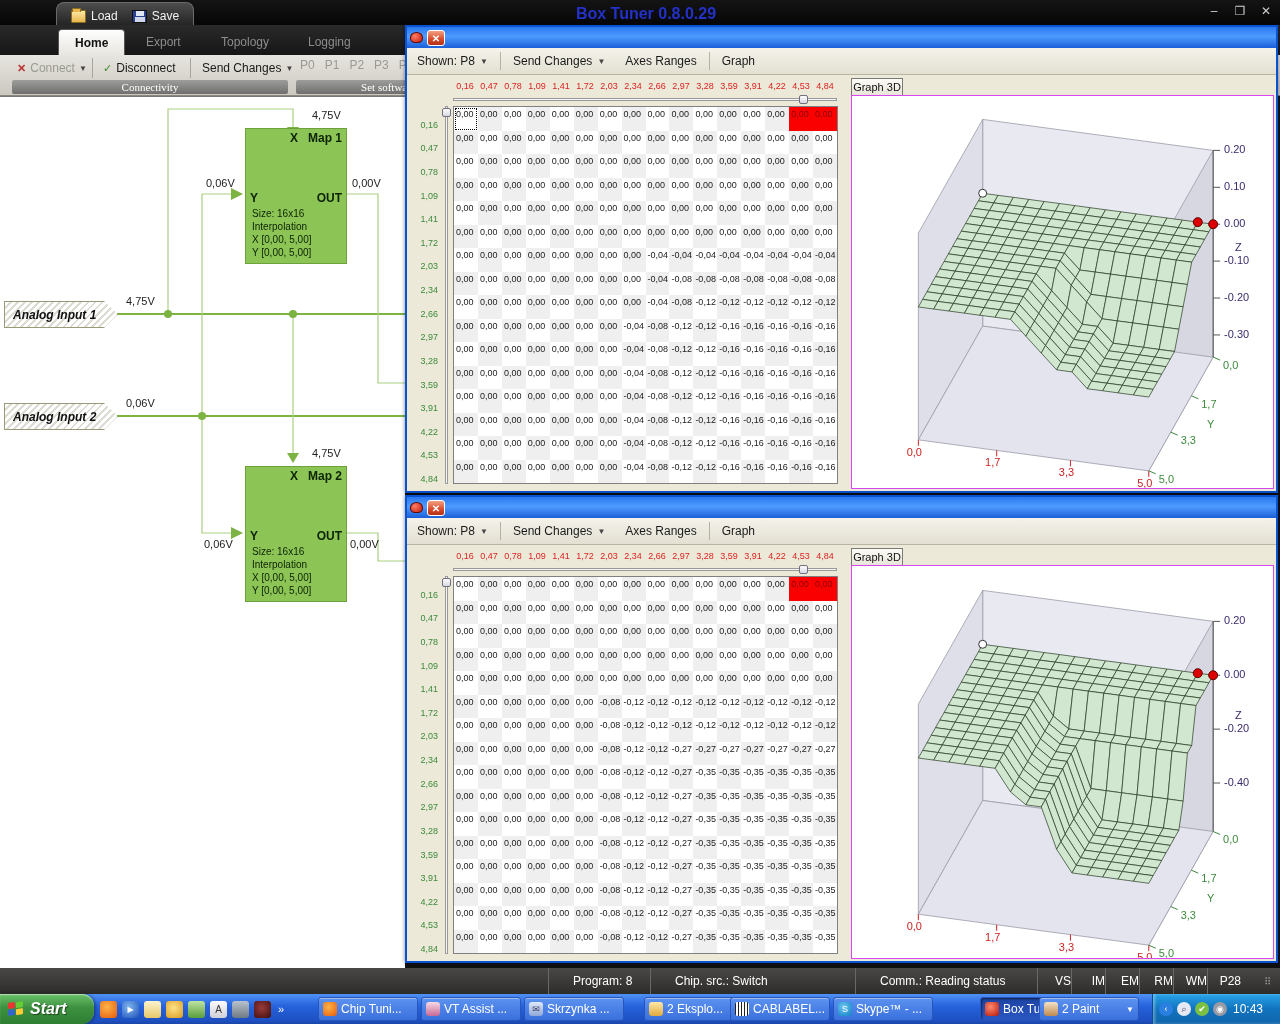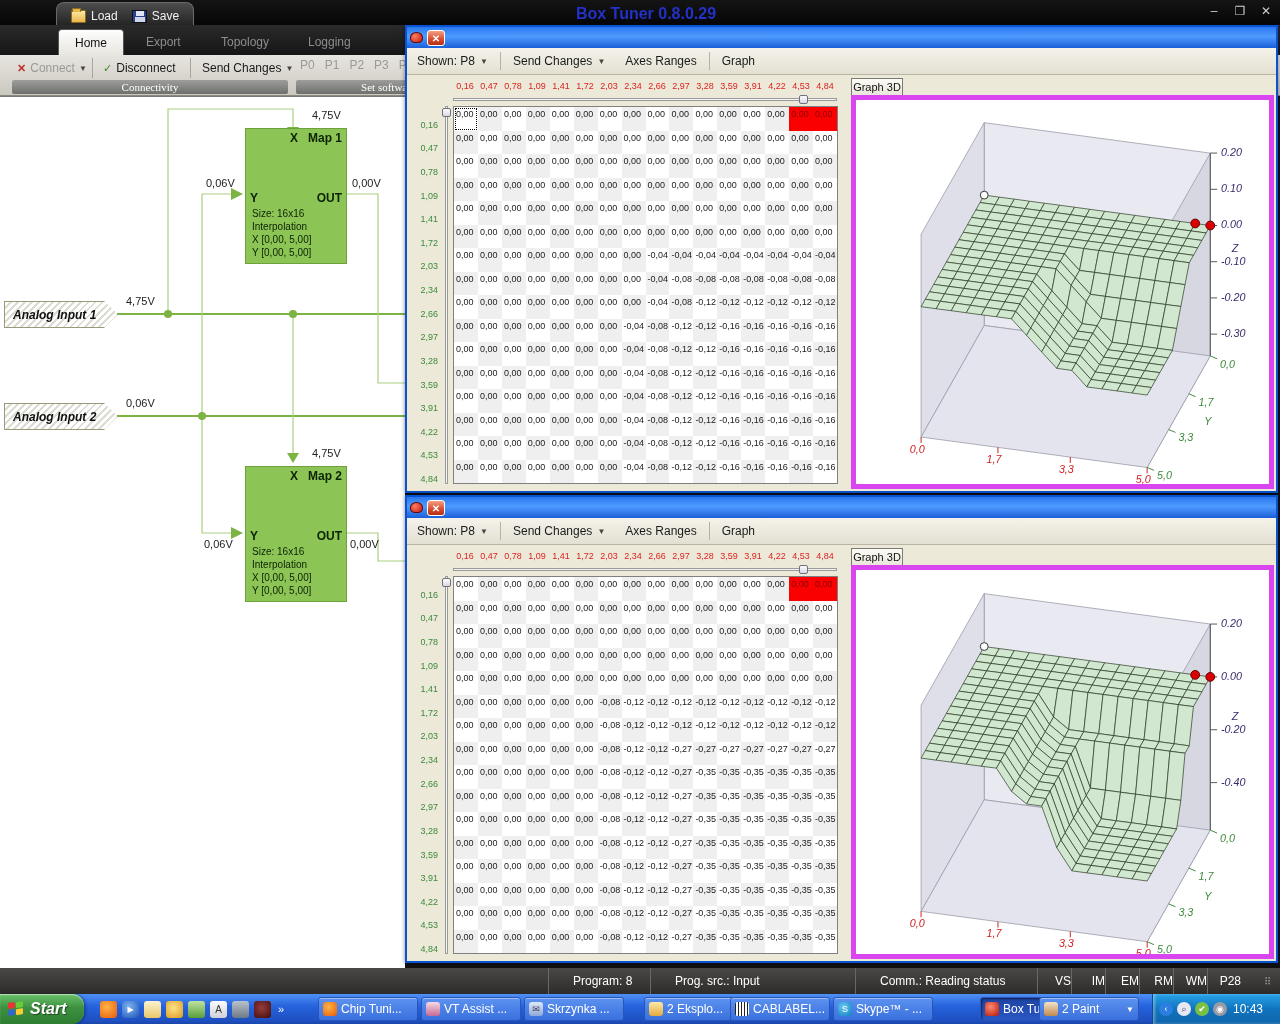--- a/index.html
+++ b/index.html
@@ -17,21 +17,21 @@
   .ls-btn { display:flex; align-items:center; gap:5px; color:#f2f2f2; font-size:12px; cursor:default; }
   .mini-icon { width:15px; height:13px; display:inline-block; position:relative; }
   .folder-glyph { background:linear-gradient(#ffe9a8,#e8b64c); border:1px solid #8a6d1f; border-radius:1px; }
   .folder-glyph:before { content:""; position:absolute; left:0; top:-3px; width:7px; height:3px; background:#e8b64c; border:1px solid #8a6d1f; border-bottom:none; }
   .floppy-glyph { background:#2b3f8f; border:1px solid #111; }
   .floppy-glyph:before { content:""; position:absolute; left:3px; top:0; width:8px; height:5px; background:#dfe5f2; }
   .floppy-glyph:after { content:""; position:absolute; left:2px; bottom:0; width:10px; height:5px; background:#cfd6e8; }
 
   #tabstrip { position:absolute; left:0; top:25px; width:1280px; height:30px; background:linear-gradient(#2a2a2a,#161616); }
   .tab { position:absolute; top:4px; height:26px; line-height:26px; padding:0 16px; font-size:12px; color:#8d8d8d; }
-  .tab.active { background:linear-gradient(#fdfdfd,#e8e6e0); color:#111; border-radius:4px 4px 0 0; border:1px solid #555; border-bottom:none; font-weight:normal; }
+  .tab.active { background:linear-gradient(#fdfdfd,#e8e6e0); color:#111; border-radius:4px 4px 0 0; border:1px solid #555; border-bottom:none; font-weight:bold; }
 
   #ribbon { position:absolute; left:0; top:55px; width:1280px; height:41px; background:linear-gradient(#e7e5df,#cbc8c0); border-bottom:1px solid #8a8880; }
   .rb-btn { position:absolute; top:3px; height:20px; display:flex; align-items:center; gap:4px; font-size:12px; color:#1a1a1a; padding:0 5px; }
   .rb-btn.disabled { color:#9a9a94; }
   .rb-caption { position:absolute; top:25px; height:14px; background:linear-gradient(#9d9d9b,#6f6f6d); color:#fff; font-size:11px; text-align:center; line-height:14px; border-radius:2px;font-family:Liberation Serif, serif; }
   .rb-sep { position:absolute; top:3px; width:1px; height:20px; background:#a8a59c; }
   .caret { font-size:8px; color:#444; }
   .x-glyph { color:#b33; font-weight:bold; font-size:11px; }
   .broom-glyph { color:#3d8a2e; font-size:11px; }
   .pbtns { position:absolute; top:3px; display:flex; gap:10px; font-size:12px; color:#9a9a94; }
@@ -74,32 +74,32 @@
   .rowlabels span { flex:1; font-size:9px; color:#3c8a3c; text-align:right; padding-right:2px; display:flex; align-items:flex-end; justify-content:flex-end; }
   .cellgrid { position:absolute; left:44px; top:31px; width:385px; height:378px; border:1px solid #808080; background:#fff;
               display:grid; grid-template-columns:repeat(16,1fr); grid-template-rows:repeat(16,1fr); }
   .cell { font-size:9px; color:#1a1a1a; padding:2px 0 0 2px; overflow:hidden; }
   .cell.alt { background:#efefef; }
   .cell.sel-red { background:#fb0000; color:#8a0000; }
   .cell.origin { outline:1px dotted #000; outline-offset:-2px; background:#fff; }
 
   .graph-zone { position:absolute; left:443px; top:48px; width:426px; height:416px; }
   .graph-tab { position:absolute; left:1px; top:3px; width:52px; height:17px; background:linear-gradient(#fcfcf8,#e8e5d8); border:1px solid #7a7a72; border-bottom:none; font-size:11px; text-align:center; line-height:16px; color:#111; }
-  .graph-area { position:absolute; left:1px; top:20px; right:2px; bottom:2px; border:5px solid #d946ef; background:#fff;font-style:italic; }
+  .graph-area { position:absolute; left:1px; top:20px; right:2px; bottom:2px; border:1px solid #d946ef; background:#fff; }
   .graph-area svg { width:100%; height:100%; display:block; }
 
   
   #statusbar { position:absolute; left:0; top:968px; width:1280px; height:26px; background:linear-gradient(#4a4846,#2e2c2a); color:#fff; font-size:12px; }
   .sb-seg { position:absolute; top:0; height:26px; line-height:26px; padding-left:24px; border-left:1px solid #6a6866; }
   .sb-ind { position:absolute; top:0; height:26px; line-height:26px; text-align:right; border-left:1px solid #6a6866; }
   #sb-grip { position:absolute; right:4px; top:8px; width:12px; height:12px; color:#9a9896; font-size:10px; letter-spacing:1px; }
 
   
   #taskbar { position:absolute; left:0; top:994px; width:1280px; height:30px; background:linear-gradient(#4f91f5,#2663dd 40%,#1d4fc0 90%,#1a45a8); }
-  #start-btn { position:absolute; left:0; top:0; width:84px; height:30px; background:linear-gradient(#6cc26c,#3d9140 45%,#2e7d32); border-radius:0 12px 12px 0; display:flex; align-items:center; gap:6px; padding-left:8px; box-shadow:inset 0 1px 1px rgba(255,255,255,.5), 2px 0 3px rgba(0,0,0,.3); }
+  #start-btn { position:absolute; left:0; top:0; width:94px; height:30px; background:linear-gradient(#6cc26c,#3d9140 45%,#2e7d32); border-radius:0 12px 12px 0; display:flex; align-items:center; gap:6px; padding-left:8px; box-shadow:inset 0 1px 1px rgba(255,255,255,.5), 2px 0 3px rgba(0,0,0,.3); }
   #start-label { color:#fff; font-size:16px; font-weight:bold; font-style:italic; text-shadow:1px 1px 1px rgba(0,0,0,.5); }
   .xp-flag { width:16px; height:14px; display:grid; grid-template-columns:7px 7px; grid-template-rows:6px 6px; gap:1px; transform:skewY(-6deg); }
   .xp-flag i { border-radius:1px; }
   #quicklaunch { position:absolute; left:100px; top:2px; height:26px; display:flex; align-items:center; gap:5px; }
   .ql-icon { width:17px; height:17px; border-radius:3px; font-size:10px; color:#fff; text-align:center; line-height:17px; }
   #ql-chevron { color:#fff; font-size:11px; margin-left:2px; }
   .task-btn { position:absolute; top:3px; height:24px; width:100px; background:linear-gradient(#5c92ef,#3a70dd); border:1px solid #2a55b8; border-radius:3px; display:flex; align-items:center; gap:4px; padding:0 4px; color:#fff; font-size:12px; white-space:nowrap; overflow:hidden; box-shadow:inset 0 1px 0 rgba(255,255,255,.4); }
   .task-btn.active { background:linear-gradient(#1d43a2,#2a57c4); box-shadow:inset 1px 1px 2px rgba(0,0,0,.5); }
   .task-btn .t-icon { width:14px; height:14px; border-radius:3px; flex:none; font-size:9px; line-height:14px; text-align:center; color:#fff; }
   .task-btn .dd { margin-left:auto; font-size:8px; }
@@ -1421,21 +1421,21 @@
               <circle cx="346.6" cy="106.97999999999999" r="4.5" fill="#dd0000" stroke="#5e0000"></circle>
               <circle cx="362" cy="109.05" r="4.5" fill="#dd0000" stroke="#5e0000"></circle>
             </svg>
           </div>
         </div>
       </div>
     </div>
 
   <div id="statusbar">
     <div class="sb-seg" style="left:548px;width:102px">Program: 8</div>
-    <div class="sb-seg" style="left:650px;width:205px">Prog. src.: Input</div>
+    <div class="sb-seg" style="left:650px;width:205px">Chip. src.: Switch</div>
     <div class="sb-seg" style="left:855px;width:182px">Comm.: Reading status</div>
     <div id="sb-indicators">
         <div class="sb-ind" style="left: 1037px; width: 34px;">VS</div>
         <div class="sb-ind" style="left: 1071px; width: 34px;">IM</div>
         <div class="sb-ind" style="left: 1105px; width: 34px;">EM</div>
         <div class="sb-ind" style="left: 1139px; width: 34px;">RM</div>
         <div class="sb-ind" style="left: 1173px; width: 34px;">WM</div>
         <div class="sb-ind" style="left: 1207px; width: 34px;">P28</div>
       </div>
     <div id="sb-grip">⠿</div>

